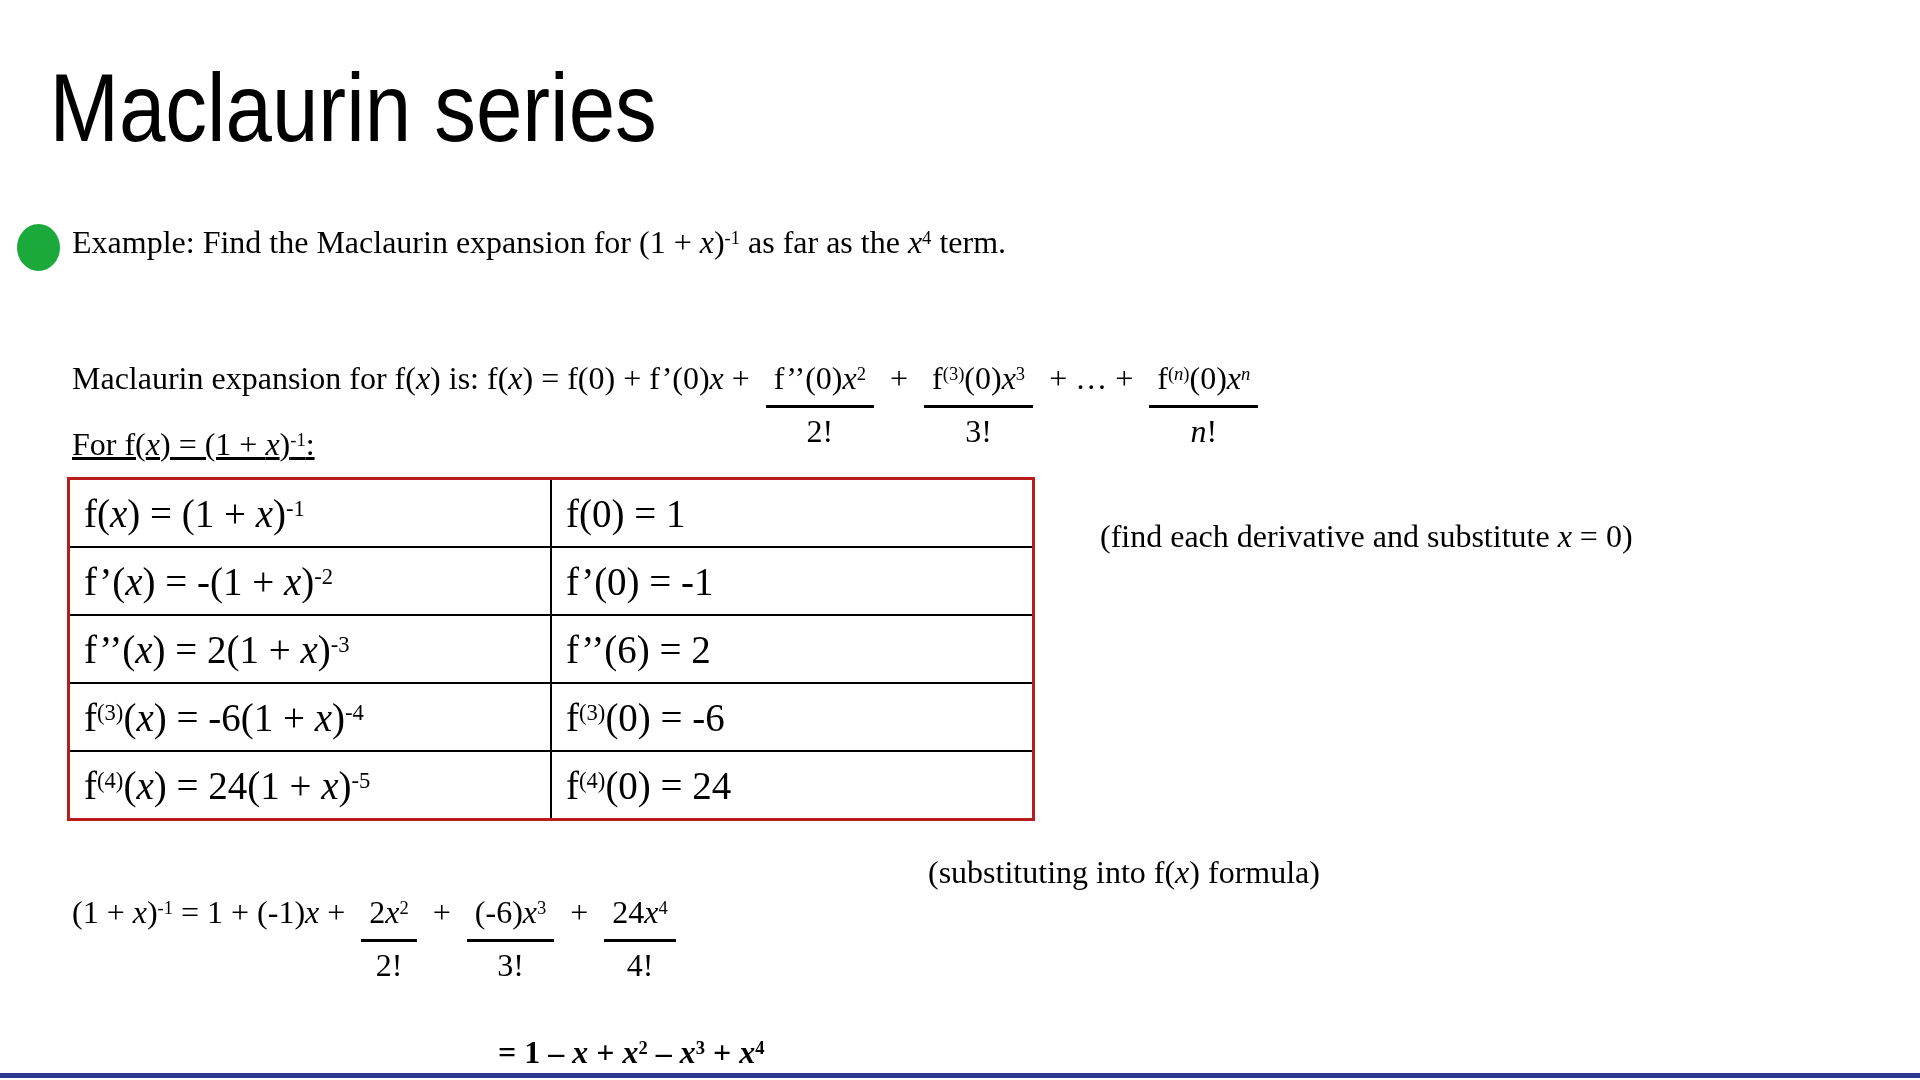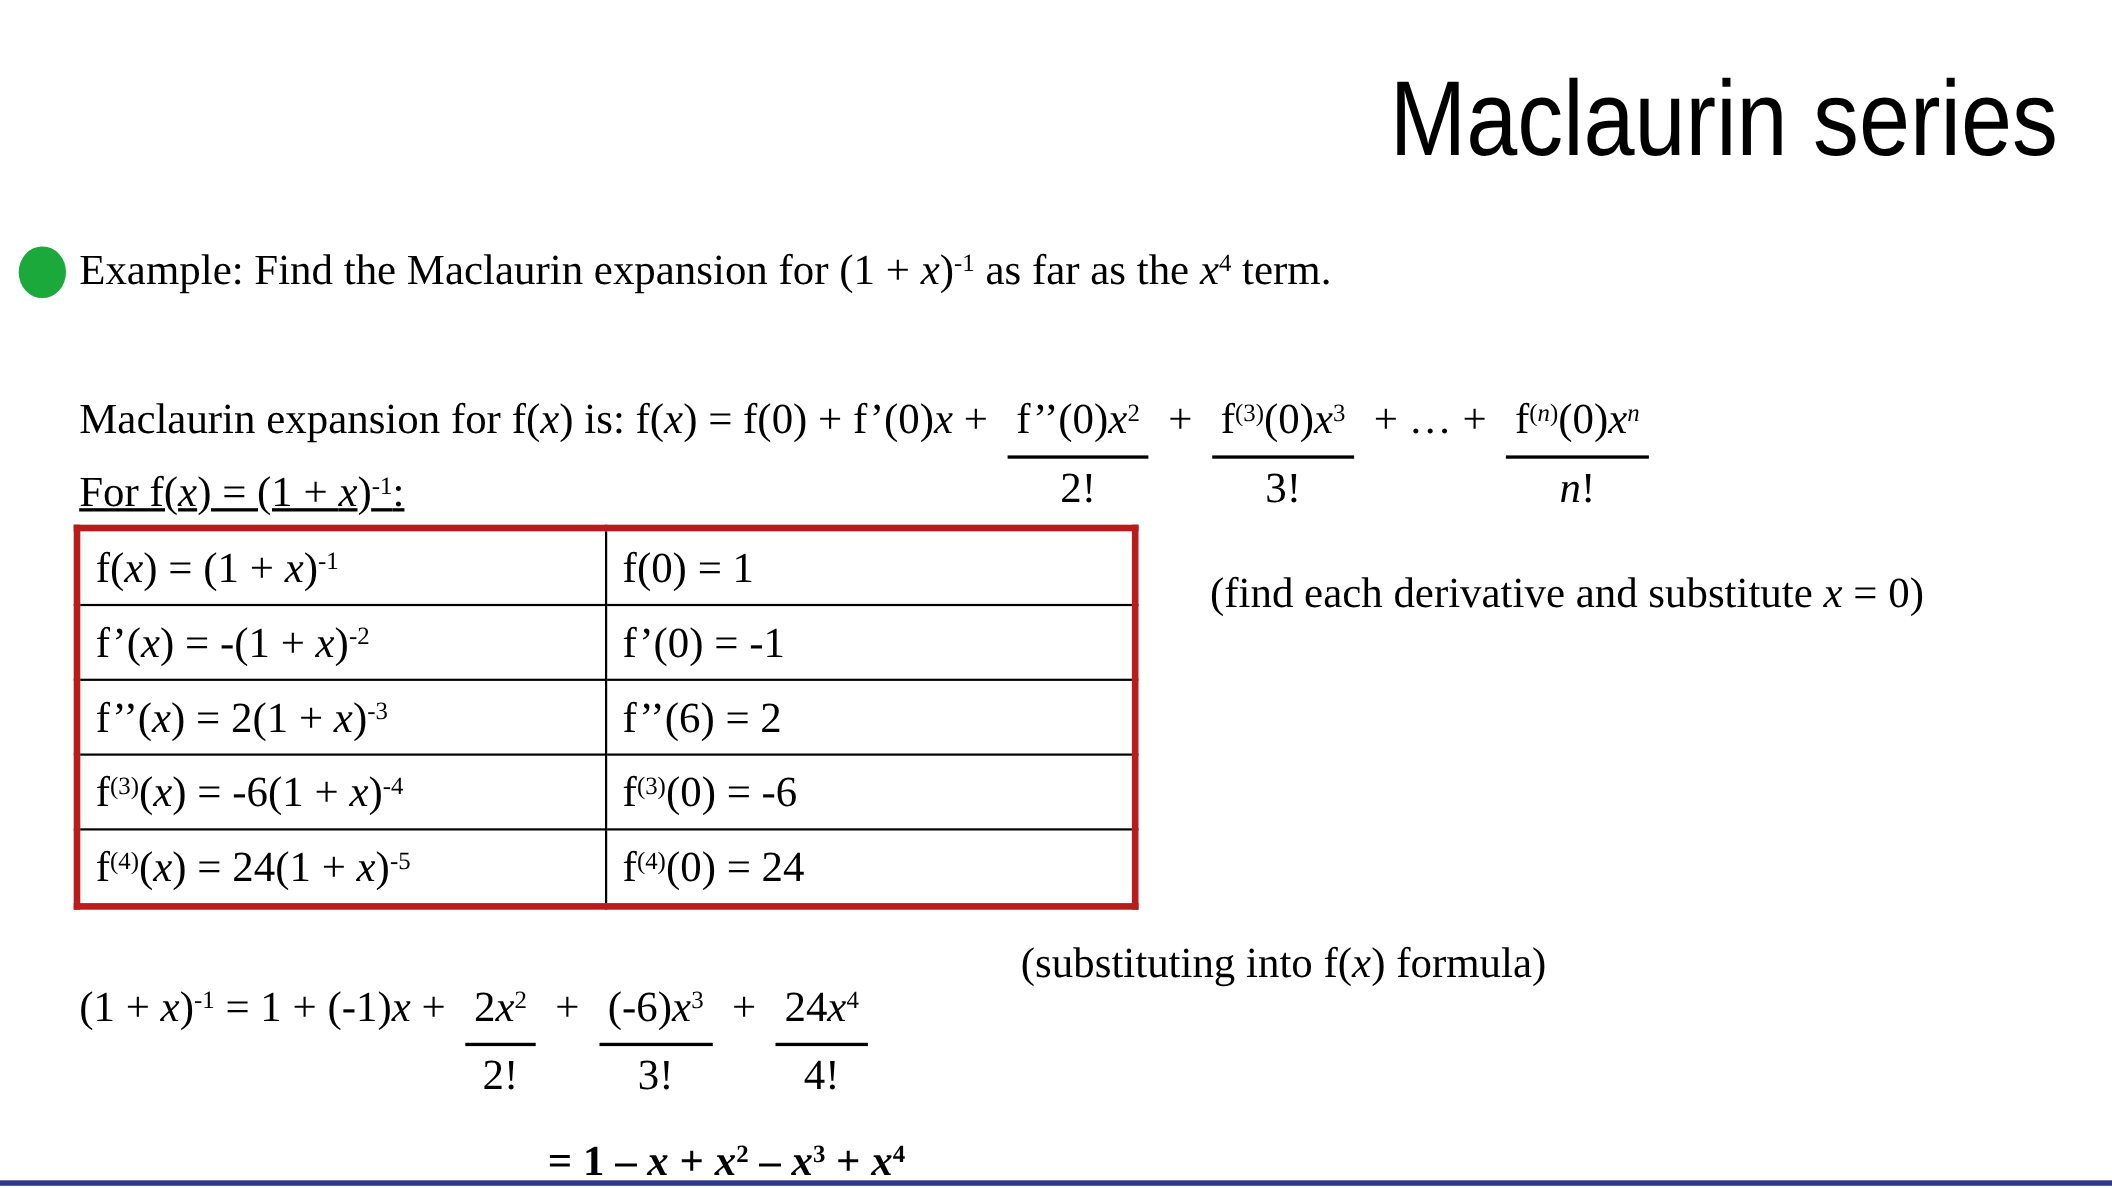--- a/index.html
+++ b/index.html
@@ -10,34 +10,34 @@
     background: #ffffff;
     color: #000000;
     font-family: "Liberation Serif", serif;
     overflow: hidden;
   }
   .title-wrap {
     position: absolute;
     top: 52px;
     left: 0;
     width: 100%;
-    text-align: right;
+    text-align: left;
   }
   .title {
     display: inline-block;
     font-family: "Liberation Sans", sans-serif;
     font-size: 97px;
     font-weight: 400;
     transform: scaleX(0.86);
     transform-origin: center;
     white-space: nowrap;
   }
   .line {
     position: absolute;
-    font-size: 39px;
+    font-size: 32px;
     white-space: nowrap;
     line-height: 1.25;
   }
   sup {
     font-size: 0.58em;
     line-height: 0;
     vertical-align: 0.5em;
   }
   i { font-style: italic; }
   .bullet {
@@ -78,21 +78,21 @@
     table-layout: fixed;
     font-size: 39px;
   }
   .deriv-table td {
     border: 2px solid #000;
     height: 62px;
     padding: 2px 6px 2px 14px;
     vertical-align: middle;
     white-space: nowrap;
   }
-  .deriv-table { border: 6px solid #b91c1c; }
+  .deriv-table { border: 3px solid #b91c1c; }
   .bottom-bar {
     position: absolute;
     left: 0;
     bottom: 2px;
     width: 100%;
     height: 5px;
   }
 </style>
 </head>
 <body>

